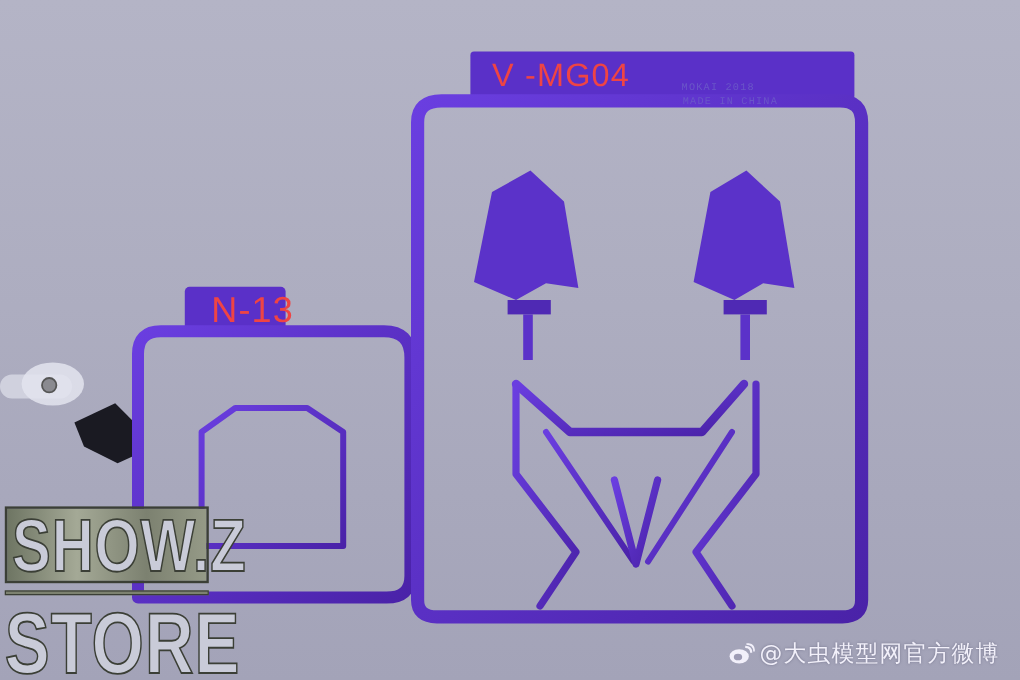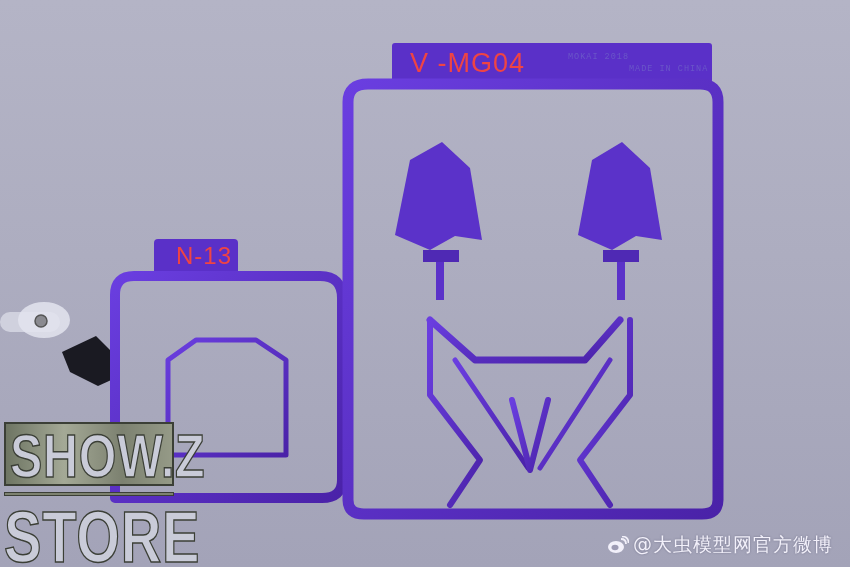--- a/index.html
+++ b/index.html
@@ -1,21 +1,21 @@
 <!DOCTYPE html>
 <html><head>
 <meta charset="utf-8">
 <style>
   html,body{margin:0;padding:0;}
   body{width:850px;height:567px;overflow:hidden;position:relative;
     background:linear-gradient(180deg,#b4b4c6 0%,#adadc0 45%,#a3a3b8 100%);
     font-family:"Liberation Sans",sans-serif;}
   .scene{position:absolute;left:0;top:0;width:850px;height:567px;}
   .tag-text{position:absolute;color:#ef4444;font-family:"Liberation Sans",sans-serif;letter-spacing:1px;}
-  .tag-sub{position:absolute;color:#6a56c8;font-family:"Liberation Mono",monospace;font-size:8.5px;line-height:10px;letter-spacing:1px;}
+  .tag-sub{position:absolute;color:#6a56c8;font-family:"Liberation Mono",monospace;font-size:8.5px;line-height:10px;letter-spacing:1px;margin-top:16px;}
   .logo{position:absolute;left:4px;font-family:"Liberation Sans",sans-serif;font-weight:bold;
     color:#c9cbd8;-webkit-text-stroke:1.5px #3b3f36;letter-spacing:1px;transform:scaleX(0.78);transform-origin:left top;}
   .logo-box{position:absolute;left:4px;top:422px;width:170px;height:64px;
     background:linear-gradient(90deg,#6e7563 0%,#a4a996 35%,#7c8170 70%,#959a87 100%);
     border:2px solid #3b3f36;box-sizing:border-box;}
   .logo-rule{position:absolute;left:4px;top:492px;width:170px;height:4px;background:#7d8270;border:1px solid #3b3f36;box-sizing:border-box;}
   .weibo{position:absolute;left:607px;top:532px;color:#f2f0fa;font-size:19px;font-family:"DejaVu Sans",sans-serif;letter-spacing:1px;
     text-shadow:0 0 2px rgba(60,60,90,0.5);display:flex;align-items:center;gap:4px;}
   .weibo-icon{width:22px;height:18px;}
 </style>
@@ -72,22 +72,22 @@
     <rect x="423" y="250" width="36" height="12" fill="#4f29b4"></rect>
     <rect x="436" y="262" width="8" height="38" fill="#5b32c9"></rect>
     <path d="M578 235 L592 160 L622 142 L650 168 L662 240 L636 236 L612 250 Z"></path>
     <rect x="603" y="250" width="36" height="12" fill="#4f29b4"></rect>
     <rect x="617" y="262" width="8" height="38" fill="#5b32c9"></rect>
   </g>
 </svg>
 
 <div class="tag-text" style="left:410px;top:48px;font-size:27px;">V -MG04</div>
 <div class="tag-sub" style="left:568px;top:52px;">MOKAI  2018</div>
-<div class="tag-sub" style="left:596px;top:64px;padding-left:33px;">MADE IN CHINA</div>
-<div class="tag-text" style="left:176px;top:242px;font-size:24px;">N-13</div>
+<div class="tag-sub" style="left:536px;top:64px;padding-left:33px;">MADE IN CHINA</div>
+<div class="tag-text" style="left:176px;top:242px;font-size:30px;">N-13</div>
 
 <div class="logo-box"></div>
 <div class="logo" style="top:420px;font-size:62px;left:10px;">SHOW.Z</div>
 <div class="logo-rule"></div>
 <div class="logo" style="top:496px;font-size:72px;">STORE</div>
 
 <div class="weibo">
   <svg class="weibo-icon" viewBox="0 0 22 18">
     <ellipse cx="9" cy="11" rx="8" ry="6" fill="#f2f0fa"></ellipse>
     <ellipse cx="8" cy="11.5" rx="3.5" ry="2.8" fill="#9d9bb4"></ellipse>

